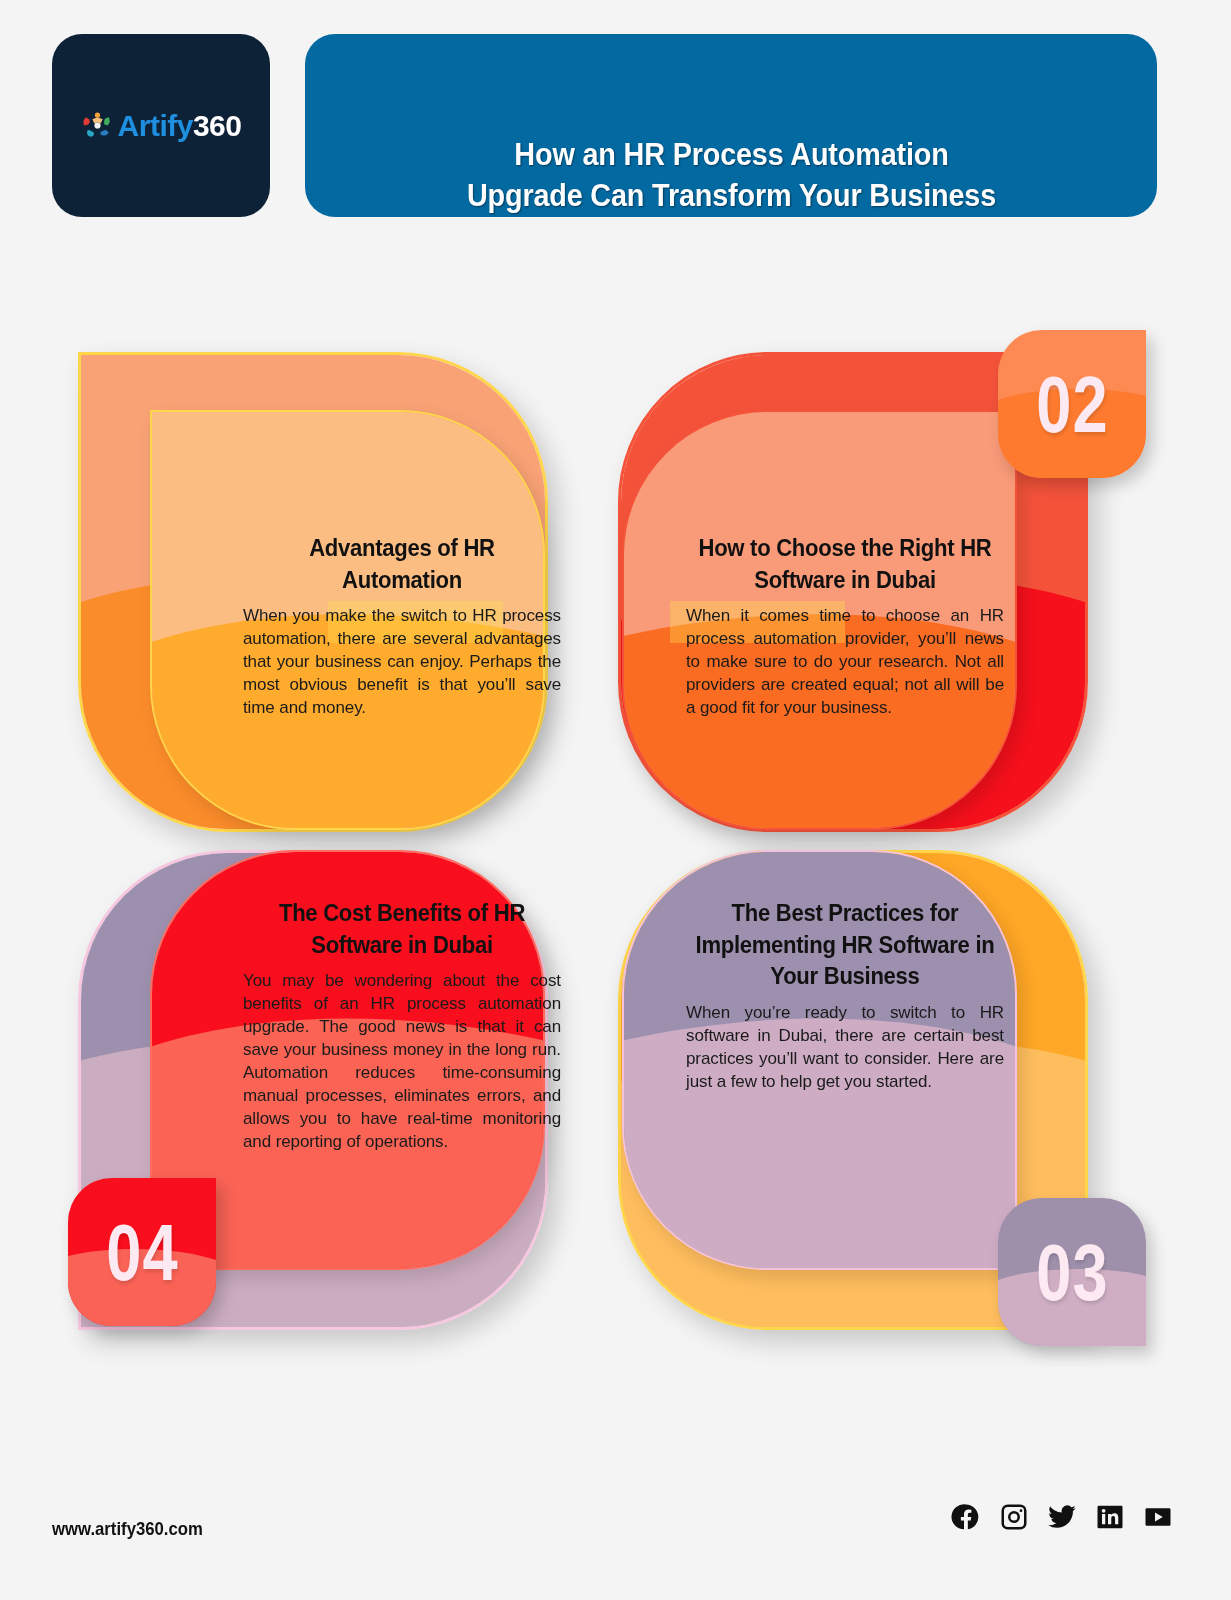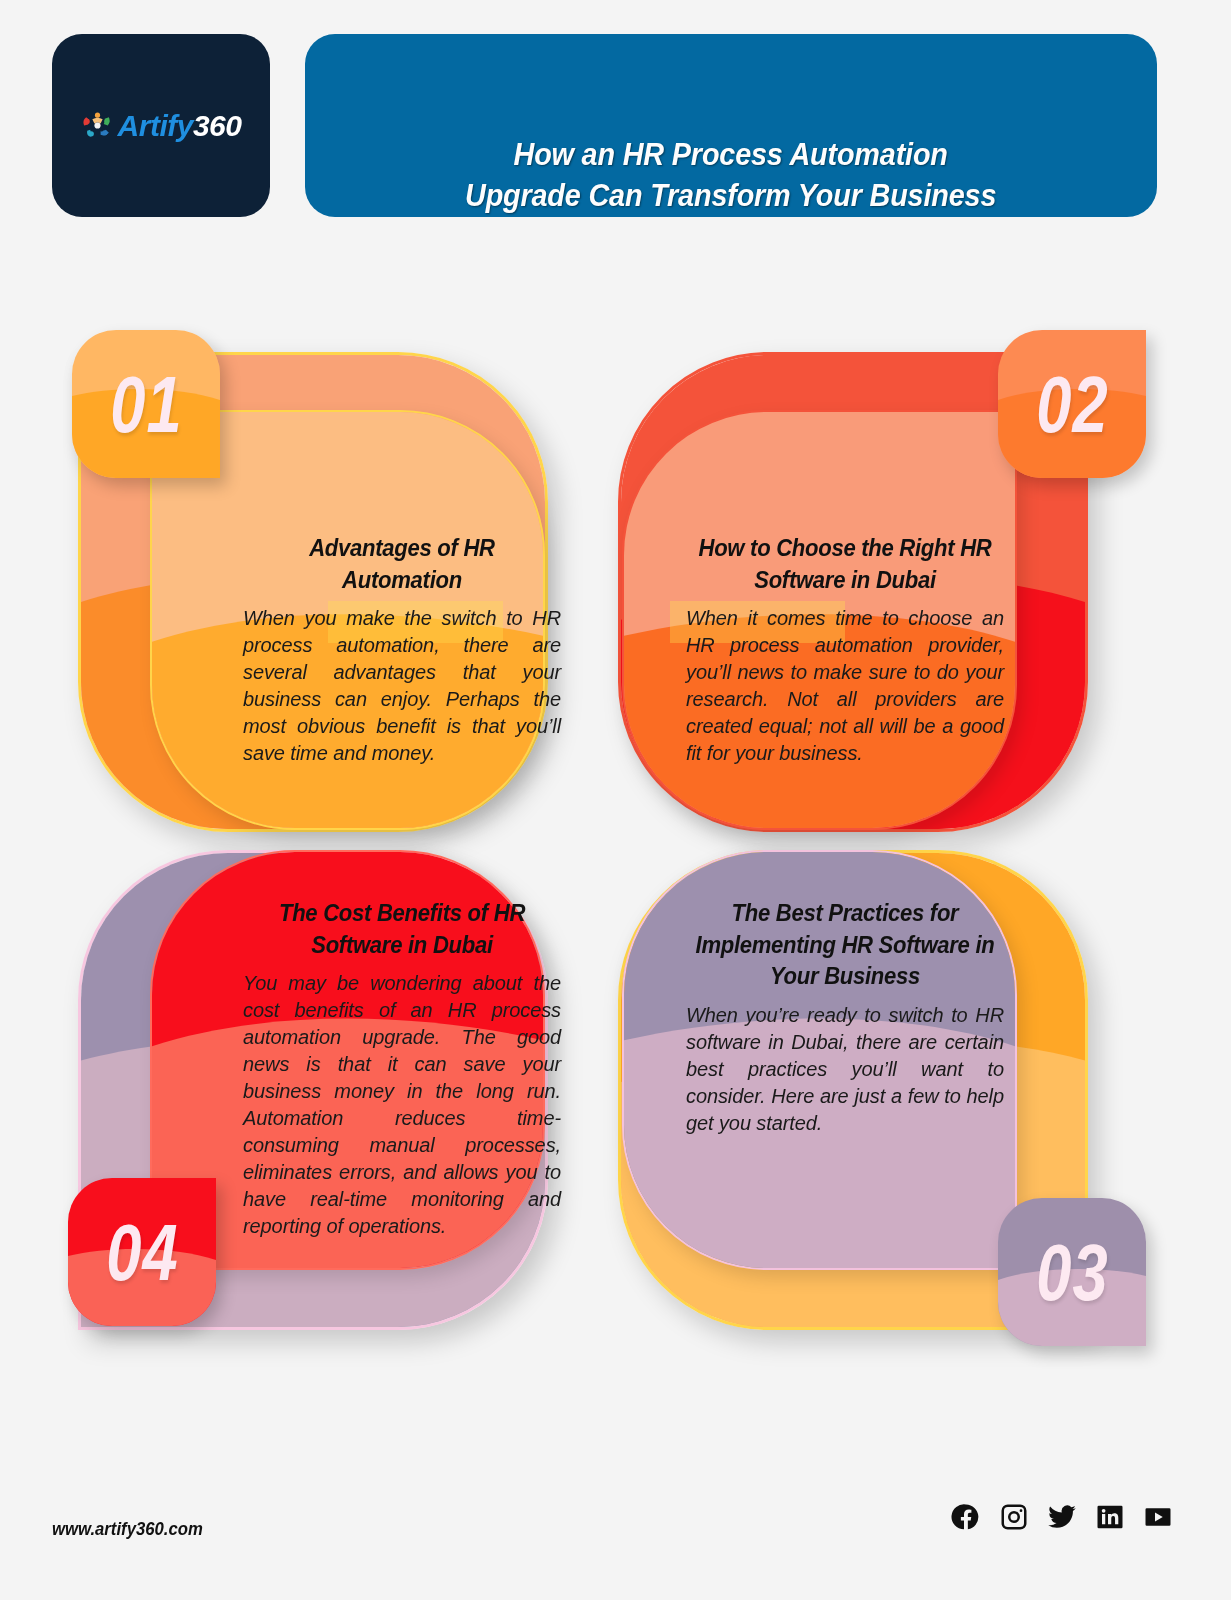--- a/index.html
+++ b/index.html
@@ -2,21 +2,21 @@
 <html><head>
 <meta charset="utf-8">
 <style>
   * { box-sizing: border-box; margin: 0; padding: 0; }
   html, body {
     width: 1231px; height: 1600px;
     background: #f4f4f4;
     font-family: "Liberation Sans", sans-serif;
     overflow: hidden;
   }
-  .page { position: relative; width: 1231px; height: 1600px; font-style: italic; }
+  .page { position: relative; width: 1231px; height: 1600px; }
 
   
   .logo-box {
     position: absolute; left: 52px; top: 34px;
     width: 218px; height: 183px;
     background: #0d2137; border-radius: 30px;
     display: flex; align-items: center; justify-content: center;
   }
   .logo-row { display: flex; align-items: center; gap: 4px; }
   .logo-mark { width: 33px; height: 33px; flex: 0 0 33px; }
@@ -141,21 +141,21 @@
   .c4 .card-text { left: 145px; top: 58px;  }
   .c3 .card-text { left: 46px;  top: 58px;  }
 
   .card-title {
     font-size: 23px; font-weight: bold; color: #111111;
     text-align: center; line-height: 1.38; margin-bottom: 9px;
     letter-spacing: -0.3px;
     transform: scaleX(0.96);
   }
   .card-body {
-    font-size: 20px; color: #1a1a1a; line-height: 1.35;
+    font-size: 17px; color: #1a1a1a; line-height: 1.35;
     text-align: justify; text-justify: inter-word;
     letter-spacing: -0.1px;
   }
 
   
   .hl {
     position: absolute; z-index: 1;
     background: rgba(255,226,80,.34);
     pointer-events: none;
   }
@@ -225,29 +225,20 @@
       </div>
       <div class="petal-inner">
         <div class="wave">
             <svg viewBox="0 0 395 420" preserveAspectRatio="none">
           <rect x="0" y="0" width="395" height="420" fill="#fcbd82"></rect>
           <path d="M0 232 C110 196 260 196 395 226 L395 420 L0 420 Z" fill="#ffab2e"></path>
         </svg>
           </div>
       </div>
       <div class="hl"></div>
-      <div class="badge">
-        <div class="wave">
-            <svg viewBox="0 0 148 148" preserveAspectRatio="none">
-          <rect x="0" y="0" width="148" height="148" fill="#ffb763"></rect>
-          <path d="M0 66 C40 56 108 56 148 70 L148 148 L0 148 Z" fill="#ffa726"></path>
-        </svg>
-          </div>
-        <span class="badge-num">01</span>
-      </div>
       <div class="card-text">
         <div class="card-title">Advantages of HR Automation</div>
         <div class="card-body">When you make the switch to HR process automation, there are several advantages that your business can enjoy. Perhaps the most obvious benefit is that you’ll save time and money.</div>
       </div>
     </div>
 
     <div class="card c2">
       <div class="petal-outer">
         <div class="wave">
             <svg viewBox="0 0 470 480" preserveAspectRatio="none">

